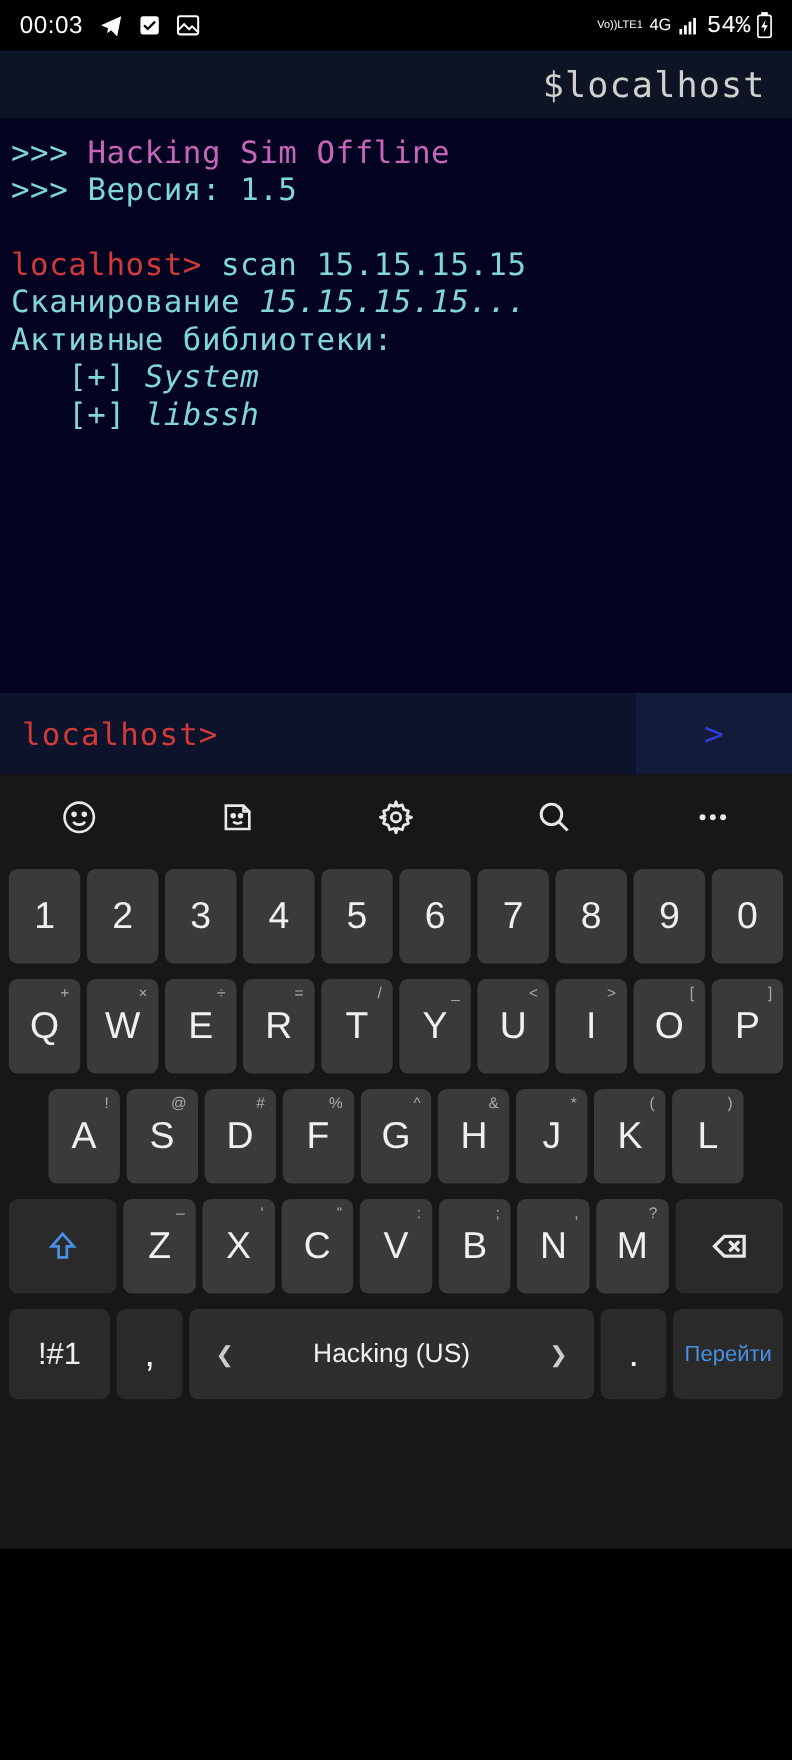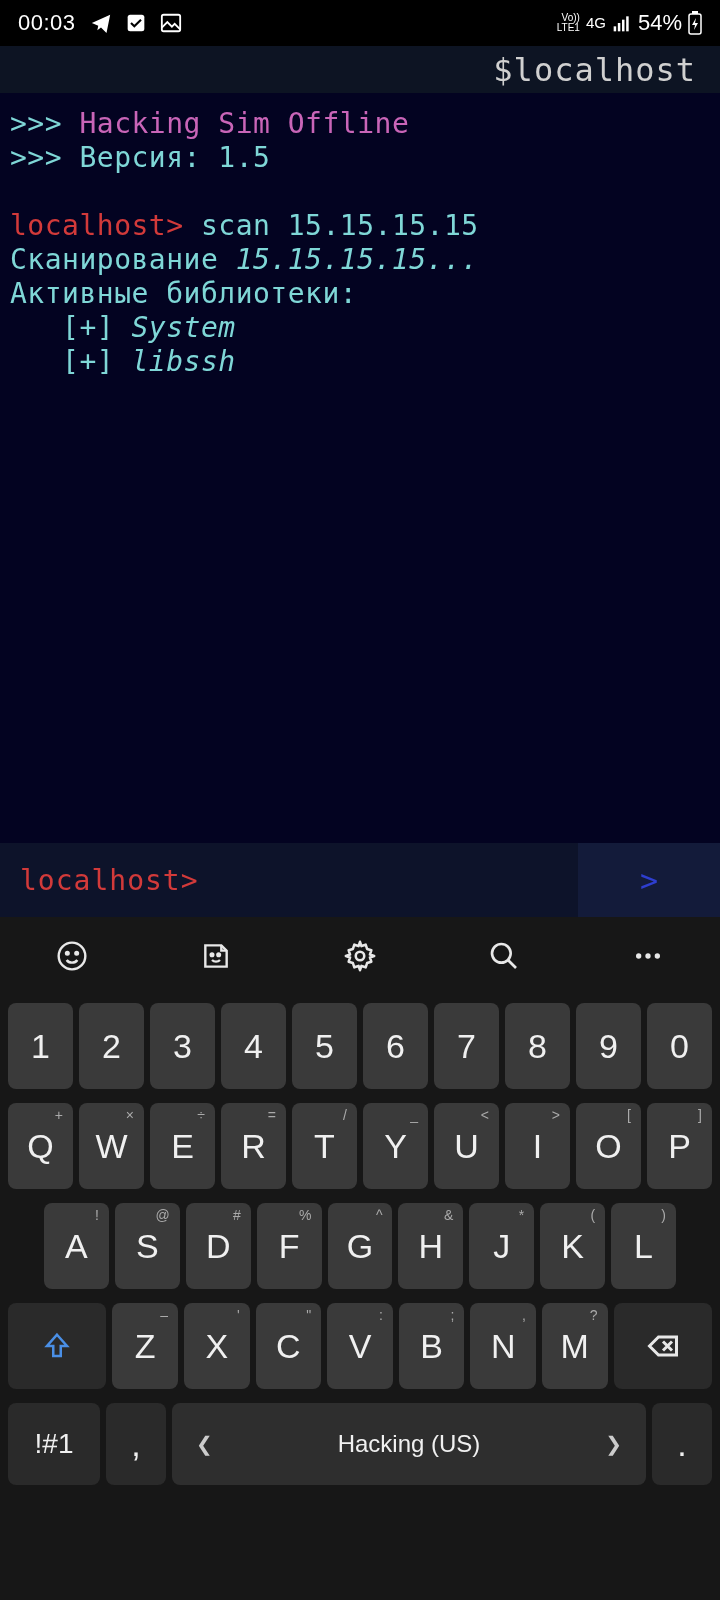--- a/index.html
+++ b/index.html
@@ -19,39 +19,39 @@
     justify-content: space-between;
     padding: 0 18px;
     font-size: 22px;
     background: #000;
   }
   .status-left { display: flex; align-items: center; gap: 14px; }
   .status-right { display: flex; align-items: center; gap: 6px; }
   .status-icon { display: inline-flex; }
   .status-time { font-family: sans-serif; font-size: 22px; letter-spacing: 0.5px; }
   .tiny-text { font-family: sans-serif; font-size: 10px; line-height: 10px; }
-  .batt-text { font-family: Liberation Sans, sans-serif; font-size: 22px; }
+  .batt-text { font-family: Liberation Mono, monospace; font-size: 22px; }
 
   
   .app-header {
     background: #0d1423;
-    height: 47px;
+    height: 62px;
     display: flex;
     align-items: center;
     justify-content: flex-end;
     padding: 0 24px;
     font-size: 32px;
     color: #d0d0d0;
     letter-spacing: 1px;
   }
 
   
   .terminal {
     background: #030321;
-    height: 750px;
+    height: 522px;
     padding: 14px 10px;
     font-size: 28px;
     line-height: 34px;
     white-space: pre;
     letter-spacing: 0.5px;
   }
   .c-cyan { color: #7fd7d7; }
   .c-red { color: #d23a3a; }
   .c-magenta { color: #c965b8; }
   .italic { font-style: italic; }
@@ -158,21 +158,21 @@
         </svg>
     </span>
     <span class="status-icon">
       <svg width="22" height="22" viewBox="0 0 24 24" fill="none" stroke="#fff" stroke-width="2">
           <rect x="2" y="3" width="20" height="18" rx="2"></rect>
           <path d="M2 17l6-6 5 5 3-3 6 6"></path>
         </svg>
     </span>
   </div>
   <div class="status-right">
-    <span style="display:flex;flex-direction:column;align-items:flex-end;">
+    <span style="display:flex;flex-direction:row;align-items:flex-end;">
       <span class="tiny-text">Vo))</span>
       <span class="tiny-text">LTE1</span>
     </span>
     <span class="tiny-text" style="font-size:15px">4G</span>
     <span class="status-icon">
       <svg width="20" height="20" viewBox="0 0 24 24" fill="#fff">
           <rect x="2" y="16" width="3" height="6"></rect>
           <rect x="7" y="12" width="3" height="10"></rect>
           <rect x="12" y="8" width="3" height="14"></rect>
           <rect x="17" y="4" width="3" height="18"></rect>
@@ -387,15 +387,16 @@
     </div>
     <div class="kb-row r5">
       <div class="key sym">!#1</div>
       <div class="key comma">,</div>
       <div class="key space">
         <span class="chev l">❮</span>
         <span>Hacking (US)</span>
         <span class="chev r">❯</span>
       </div>
       <div class="key period">.</div>
+      <div class="key enter">Перейти</div>
     </div>
   </div>
 </div>
 
 </body></html>

